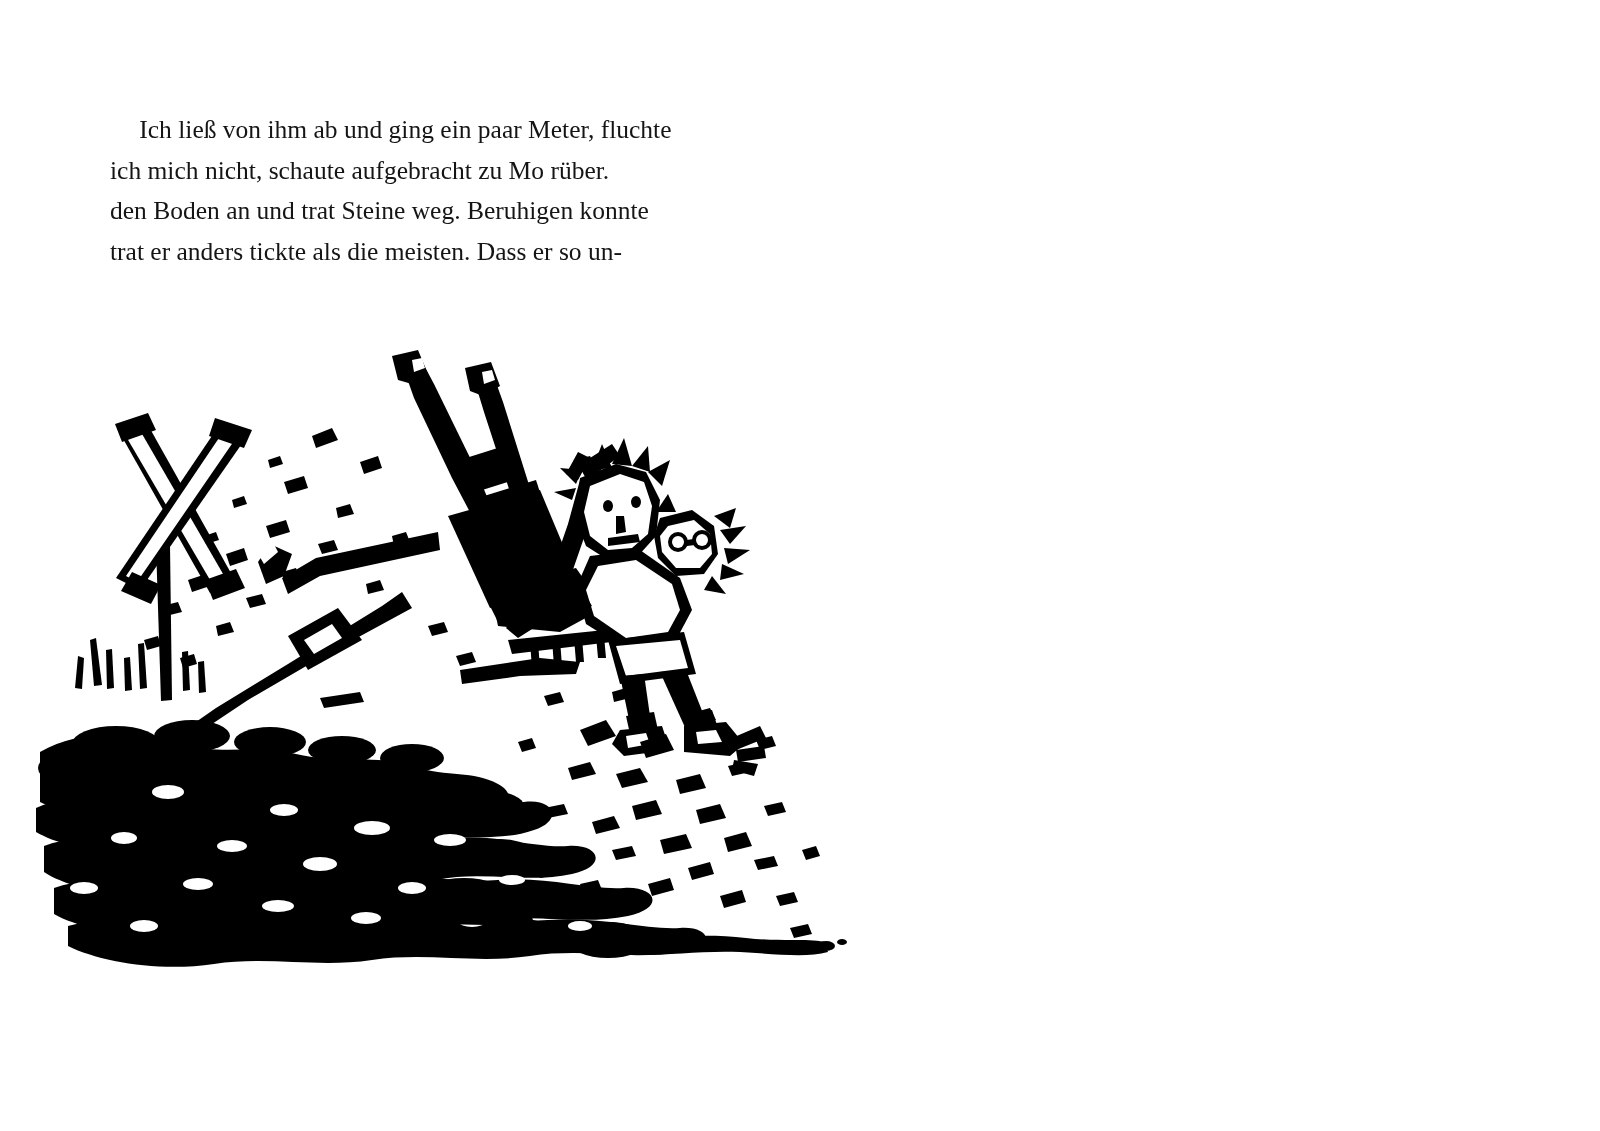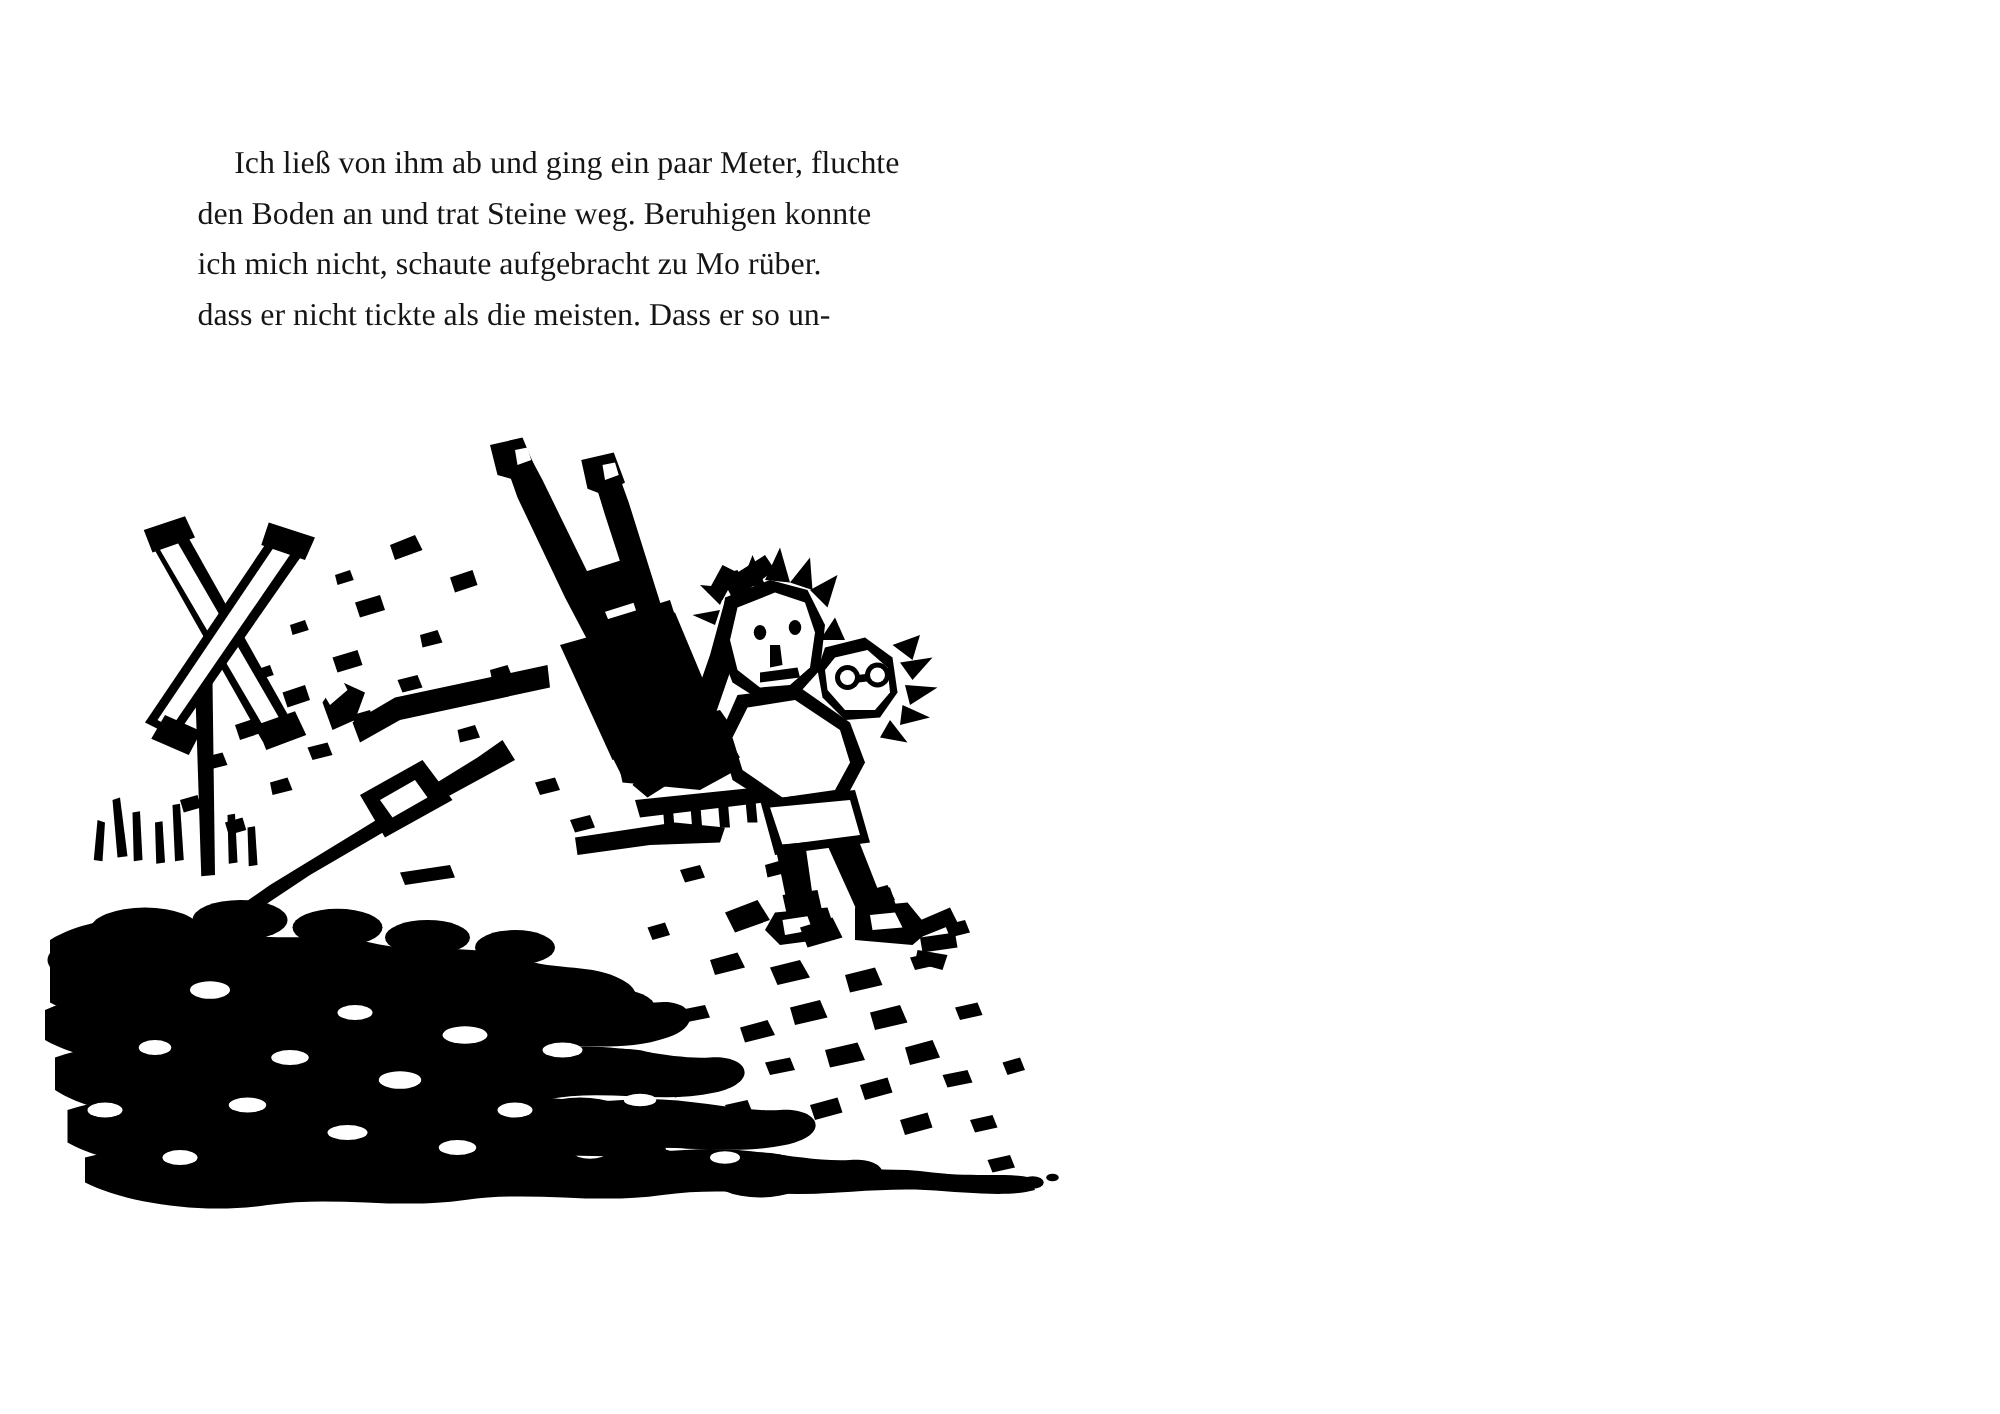--- a/index.html
+++ b/index.html
@@ -44,21 +44,20 @@
     text-indent: 1.15em;
     hyphens: manual;
   }
   .textcol p.noindent { text-indent: 0; }
 
   .col-left {
     left: 110px;
     top: 110px;
     width: 585px;
     text-align: left;
-    margin-left: 48px;
   }
 
   
   .ln { display: block; white-space: pre; }
 
   
   .illustration {
     position: absolute;
     left: 20px;
     top: 340px;
@@ -72,25 +71,25 @@
 
 <div class="page">
 
   <div class="leaf leaf-left">
 
     <div class="textcol col-left">
       <p>
         <span class="ln">Ich ließ von ihm ab und ging ein paar Meter, fluchte</span>
       </p>
       <p class="noindent">
+        <span class="ln">ich mich nicht, schaute aufgebracht zu Mo rüber.</span>
         <span class="ln">den Boden an und trat Steine weg. Beruhigen konnte</span>
-        <span class="ln">ich mich nicht, schaute aufgebracht zu Mo rüber.</span>
       </p>
       <p class="noindent">
-        <span class="ln">dass er nicht tickte als die meisten. Dass er so un-</span>
+        <span class="ln">trat er anders tickte als die meisten. Dass er so un-</span>
       </p>
     </div>
 
     <div class="illustration">
       <svg viewBox="0 0 830 640" xmlns="http://www.w3.org/2000/svg" aria-hidden="true">
         <g fill="#000000">
 
           <path d="M136 205 L150 205 L152 360 L141 361 Z"></path>
           <path d="M144 210 L148 210 L150 355 L146 355 Z" fill="#000"></path>
 

